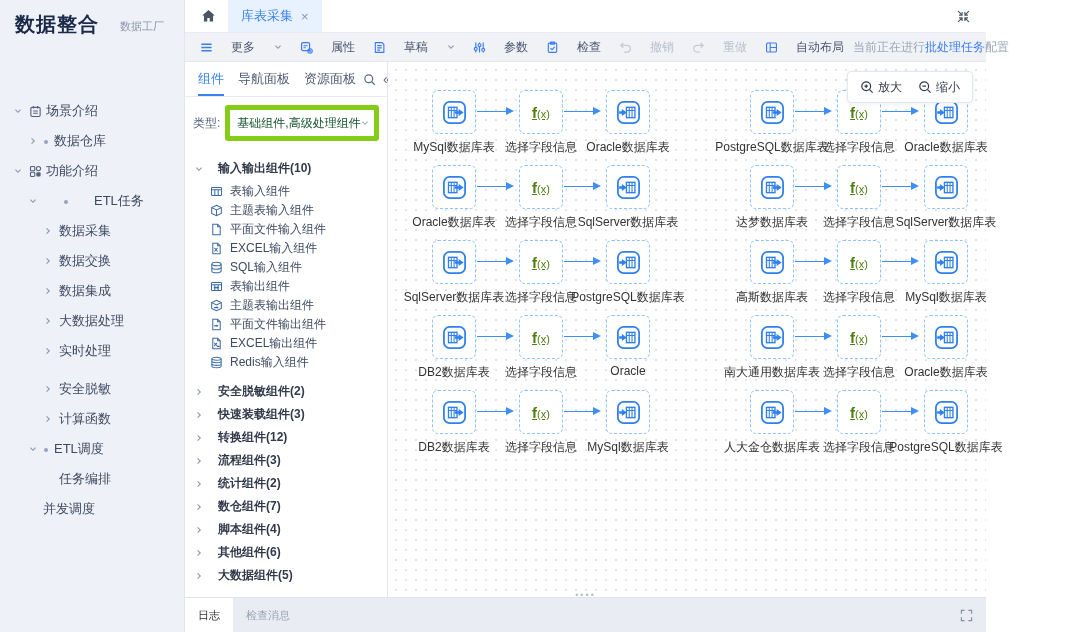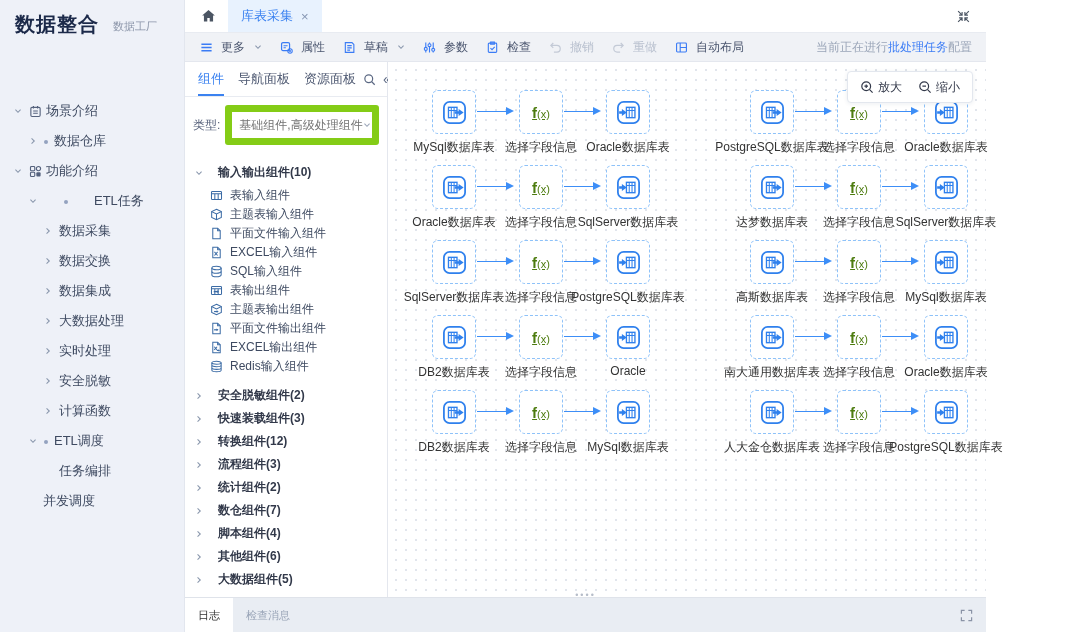--- a/index.html
+++ b/index.html
@@ -1,60 +1,60 @@
 <!DOCTYPE html>
 <html><head>
 <meta charset="utf-8">
 <style>
   html,body{margin:0;padding:0;}
   body{width:1080px;height:632px;overflow:hidden;font-family:"Liberation Sans","DejaVu Sans",sans-serif;font-size:12px;color:#333;background:#fff;}
   .page{position:relative;width:1080px;height:632px;overflow:hidden;}
 
   
   .sidebar{position:absolute;left:0;top:0;width:185px;height:632px;background:#eef1f8;border-right:1px solid #e2e6ee;box-sizing:border-box;}
-  .logo-row{height:48px;display:flex;align-items:center;padding-left:15px;gap:14px;}
+  .logo-row{height:48px;display:flex;align-items:center;padding-left:15px;gap:21px;}
   .logo-title{font-size:20px;font-weight:bold;color:#1c2a4a;letter-spacing:1px;}
   .logo-sub{font-size:11px;color:#8b95a9;padding-top:4px;}
   .tree{margin-top:4px;}
   .tree-row{height:30px;display:flex;align-items:center;color:#3e4a61;font-size:13px;cursor:pointer;}
   .chev{width:15px;display:inline-flex;justify-content:flex-start;color:#8795ab;flex:none;}
   .chev svg{display:block;}
   .node-ic{width:17px;display:inline-flex;color:#55627d;flex:none;}
   .bullet{width:10px;flex:none;display:inline-flex;}
   .bullet i{width:4px;height:4px;border-radius:50%;background:#93a2c0;display:block;margin-top:1px;}
 
   
   .main{position:absolute;left:185px;top:0;width:801px;height:632px;display:flex;flex-direction:column;}
   .tabstrip{height:32px;background:#fff;border-bottom:1px solid #e8ebf1;display:flex;align-items:stretch;flex:none;}
   .home-btn{display:flex;align-items:center;padding:0 12px 0 16px;color:#4b5563;}
   .tab-active{display:flex;align-items:center;gap:8px;padding:0 13px;background:#e8f2fe;color:#3b82f0;font-size:13px;}
   .tab-close{color:#8596b3;font-size:13px;cursor:pointer;}
   .shrink-btn{margin-left:auto;display:flex;align-items:center;padding-right:16px;color:#4b5563;}
 
   .toolbar{height:28px;background:#f0f2f6;border-bottom:1px solid #e4e7ee;display:flex;align-items:center;padding-left:6px;font-size:12px;color:#4c5770;flex:none;}
-  .tb-item{display:flex;align-items:center;gap:8px;padding:0 9px;cursor:pointer;white-space:nowrap;}
+  .tb-item{display:flex;align-items:center;gap:18px;padding:0 9px;cursor:pointer;white-space:nowrap;}
   .tb-item .ic{color:#3b7cf5;display:inline-flex;}
   .tb-item .caret{color:#8795ab;display:inline-flex;margin-left:1px;}
   .tb-item.disabled{color:#b9c1cf;}
   .tb-item.disabled .ic{color:#c3cad6;}
   .tb-status{margin-left:auto;margin-right:14px;color:#9aa5b8;white-space:nowrap;}
   .tb-status .hl{color:#3b7cf5;}
 
   .content{flex:1;display:flex;min-height:0;}
 
   
   .panel{width:203px;background:#fff;border-right:1px solid #e4e7ee;box-sizing:border-box;display:flex;flex-direction:column;flex:none;}
   .panel-tabs{height:34px;display:flex;align-items:stretch;border-bottom:1px solid #e8ebf1;padding:0 4px 0 6px;font-size:13px;color:#4c5770;flex:none;}
   .panel-tab{padding:8px 7px;display:flex;align-items:center;position:relative;cursor:pointer;white-space:nowrap;}
   .panel-tab.active{color:#3b82f0;}
   .panel-tab.active::after{content:'';position:absolute;left:7px;right:7px;bottom:0;height:2px;background:#3b82f0;}
   .panel-tools{margin-left:auto;display:flex;align-items:center;gap:7px;color:#5b6883;}
   .dbl-chev{font-size:14px;color:#5b6883;}
   .type-row{display:flex;align-items:center;padding:8px 8px 6px 8px;gap:5px;font-size:12px;color:#55607a;flex:none;}
-  .type-select{flex:1;border:7px solid #84cc16;border-radius:3px;height:26px;display:flex;align-items:center;padding:0 7px;justify-content:space-between;color:#737373;background:#fff;cursor:pointer;overflow:hidden;white-space:nowrap;}
+  .type-select{flex:1;border:5px solid #84cc16;border-radius:3px;height:26px;display:flex;align-items:center;padding:0 7px;justify-content:space-between;color:#14532d;background:#fff;cursor:pointer;overflow:hidden;white-space:nowrap;}
   .type-select .caret{color:#9aa5b8;display:inline-flex;}
   .panel-body{flex:1;overflow:hidden;padding-top:8px;}
   .group-row{height:27px;display:flex;align-items:center;padding-left:10px;gap:8px;font-weight:bold;color:#32394a;font-size:12px;cursor:pointer;white-space:nowrap;}
   .group-row.cat{height:23px;}
   .comp-item{height:19px;display:flex;align-items:center;padding-left:25px;gap:7px;color:#3e4a61;font-size:12px;cursor:pointer;white-space:nowrap;}
   .comp-item .cic{color:#3b6ba5;display:inline-flex;flex:none;}
   .cat-gap{height:8px;}
 
   
   .canvas{flex:1;position:relative;background-color:#fff;min-width:0;
@@ -177,21 +177,21 @@
           <span>大数据处理</span>
         </div>
         <div class="tree-row" style="padding-left: 44px;">
           <span class="chev">
             <svg width="8" height="8" viewBox="0 0 10 10">
               <path d="M3.2 1.8l3.4 3.2-3.4 3.2" stroke="currentColor" stroke-width="1.3" fill="none"></path>
             </svg>
           </span>
           <span>实时处理</span>
         </div>
-        <div class="tree-row" style="padding-left: 44px;">
+        <div class="tree-row" style="padding-left: 44px; margin-top: 8px;">
           <span class="chev">
             <svg width="8" height="8" viewBox="0 0 10 10">
               <path d="M3.2 1.8l3.4 3.2-3.4 3.2" stroke="currentColor" stroke-width="1.3" fill="none"></path>
             </svg>
           </span>
           <span>安全脱敏</span>
         </div>
         <div class="tree-row" style="padding-left: 44px;">
           <span class="chev">
             <svg width="8" height="8" viewBox="0 0 10 10">

